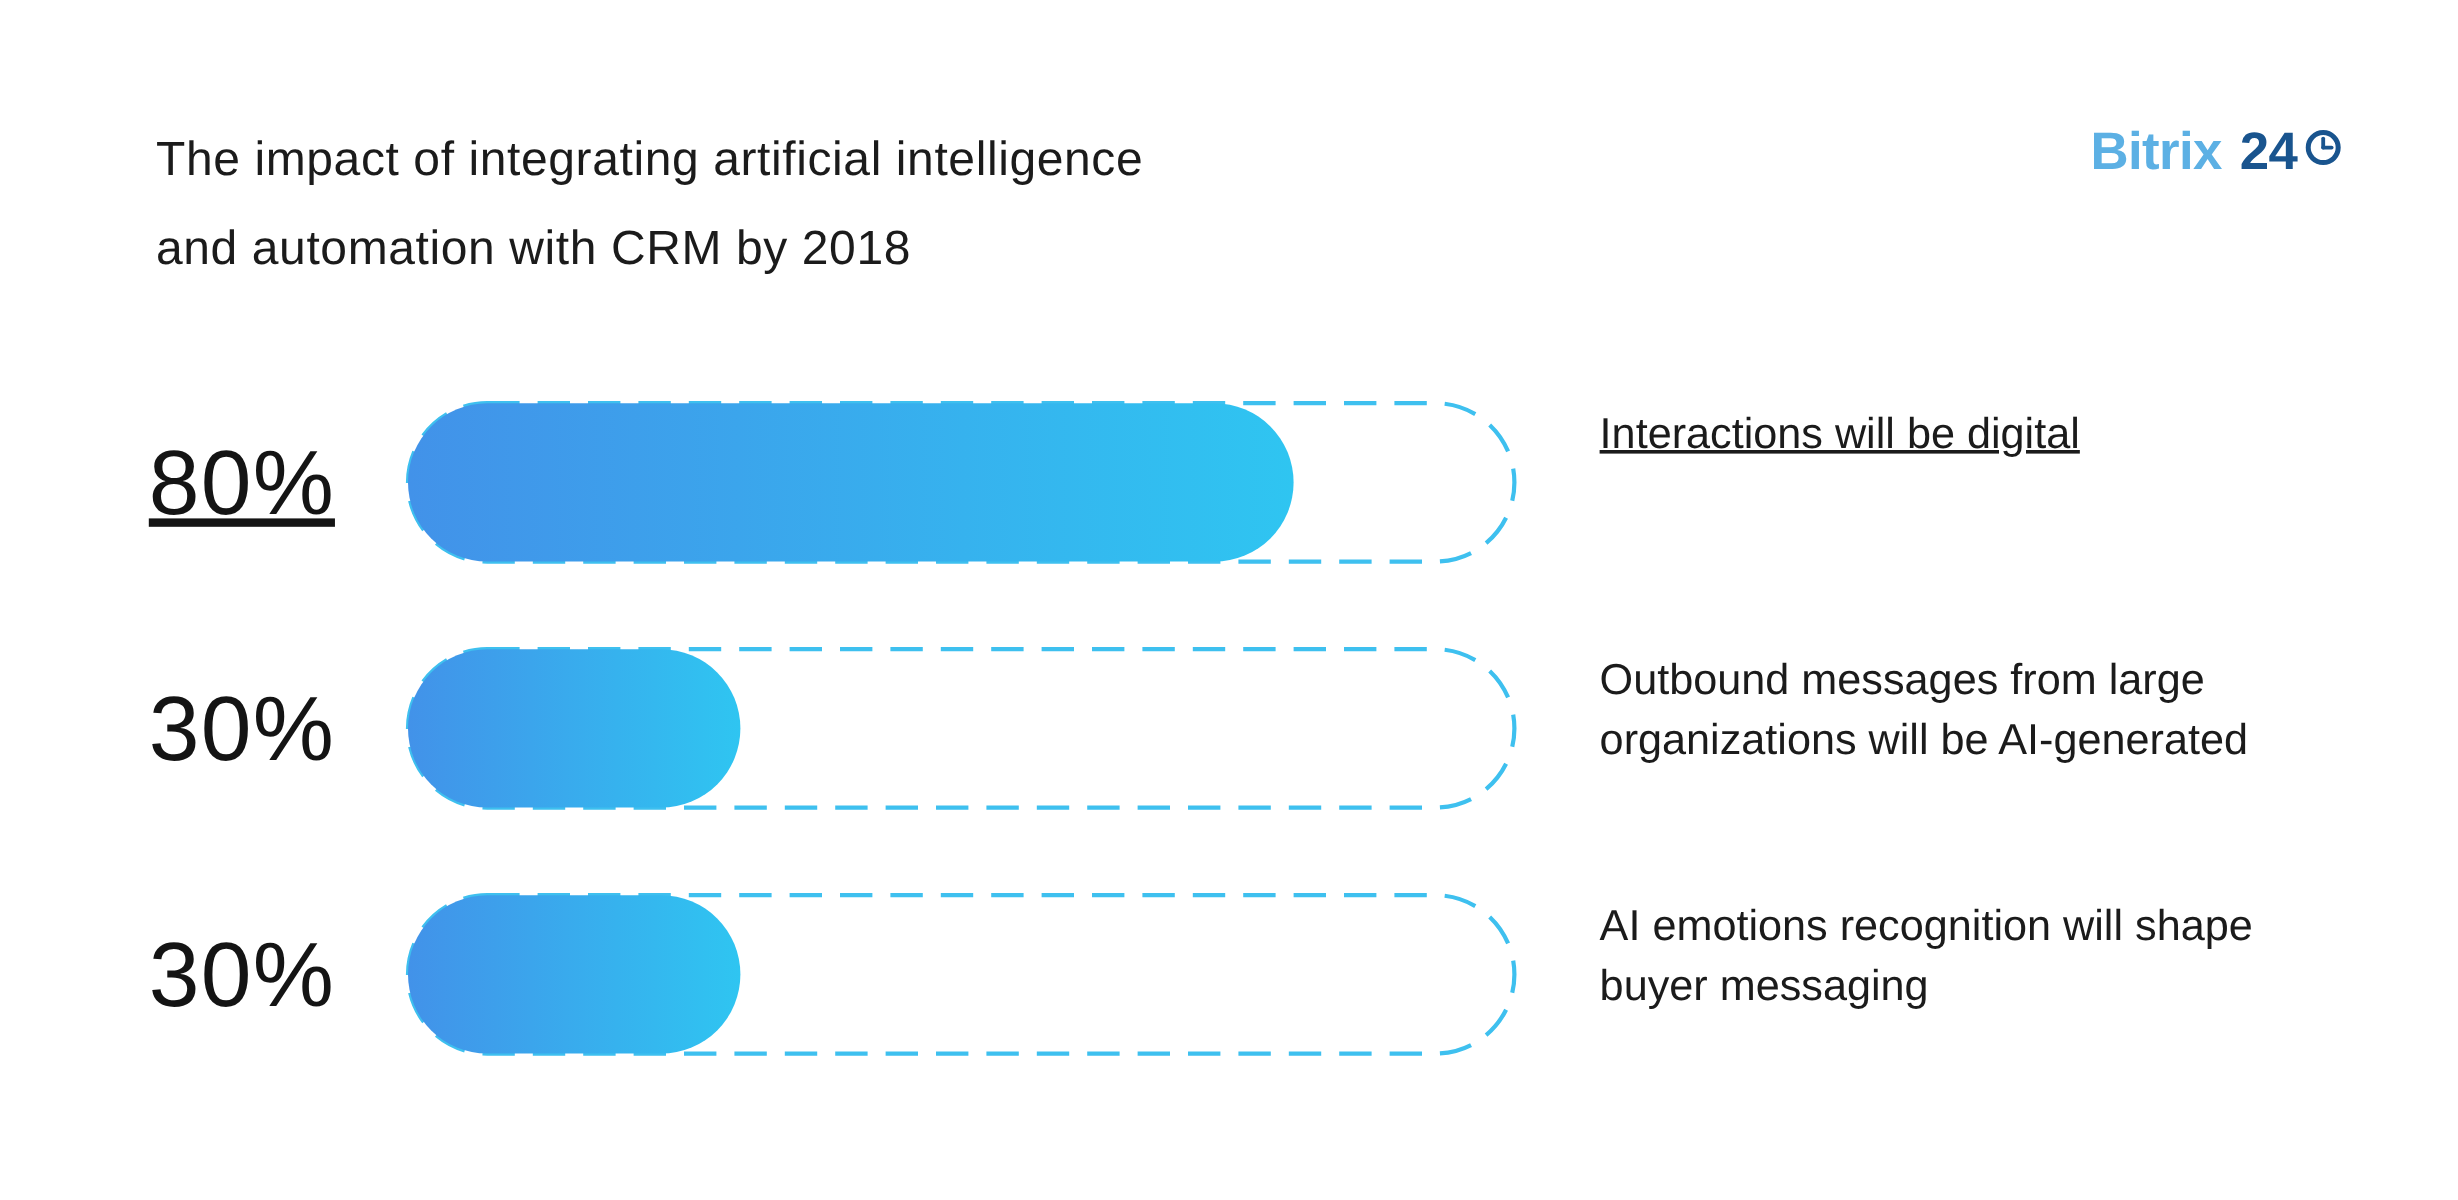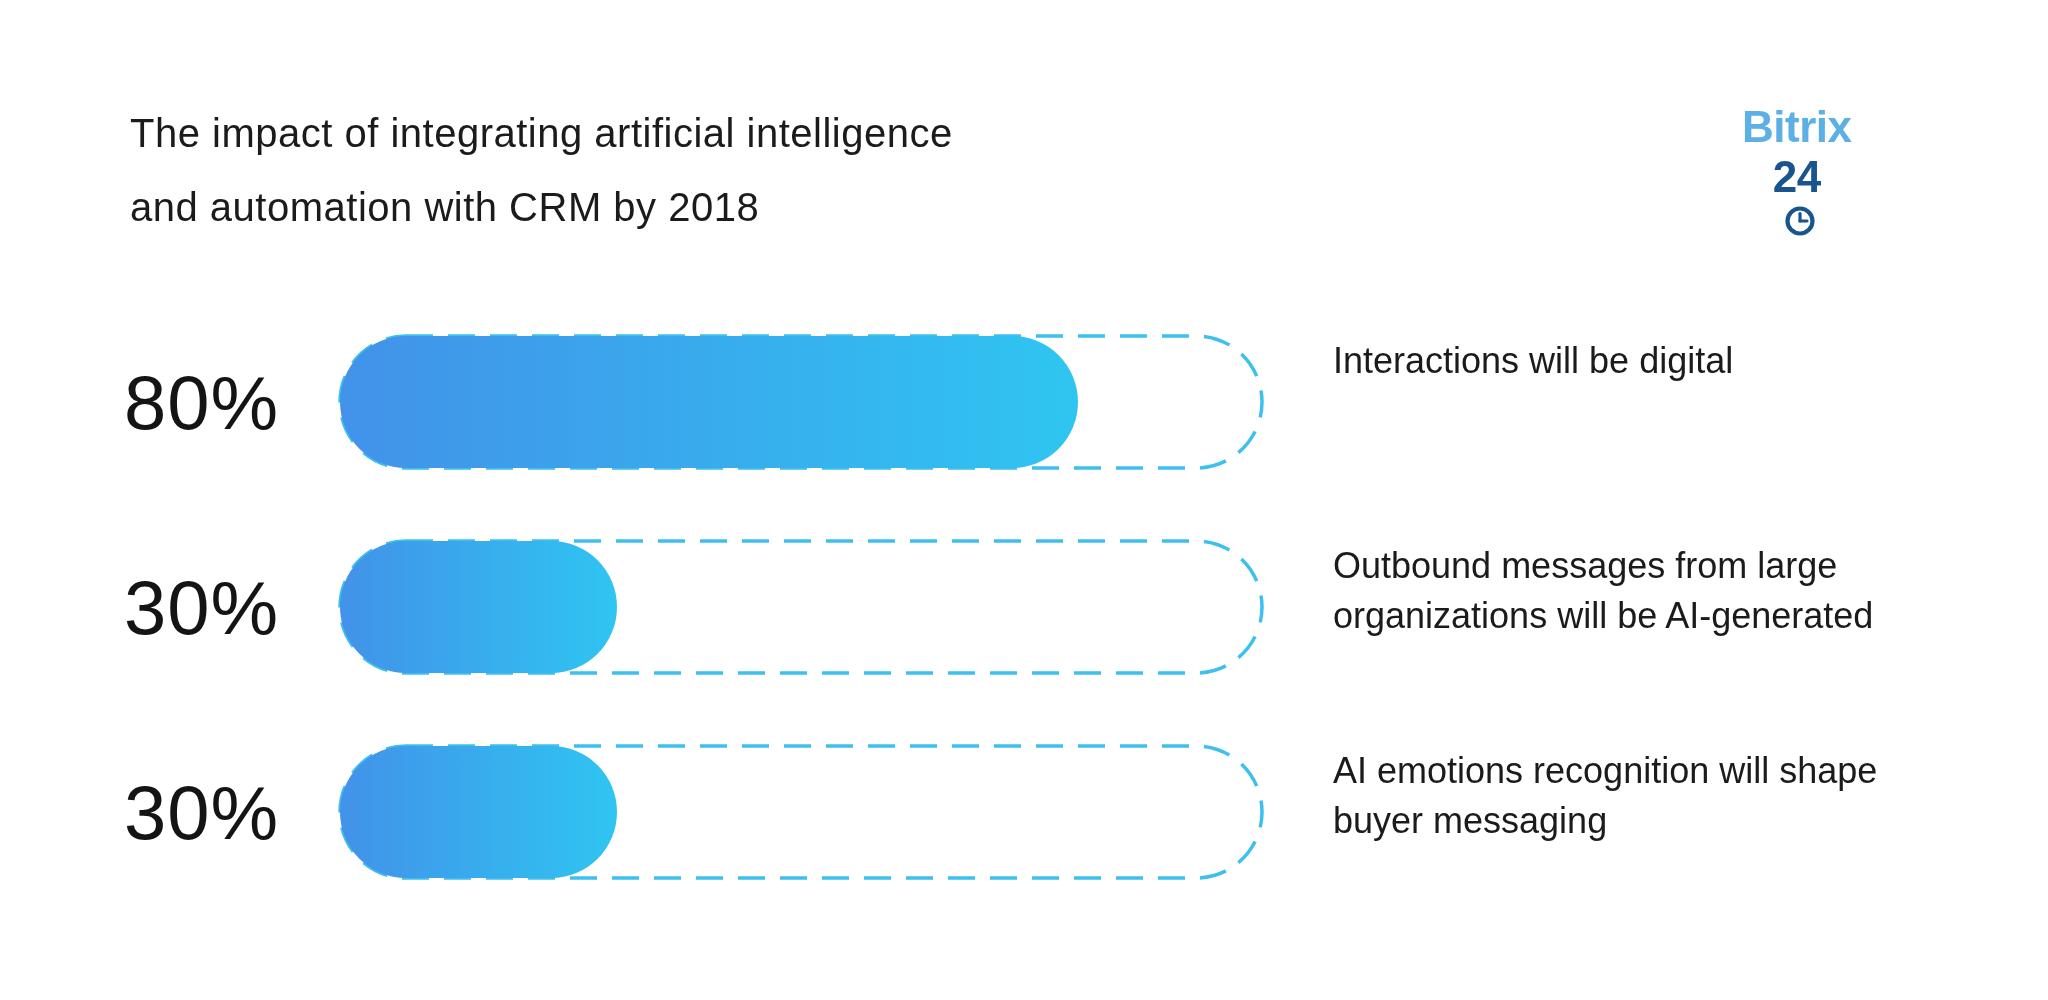--- a/index.html
+++ b/index.html
@@ -25,24 +25,23 @@
   }
   .logo {
     position: absolute;
     left: 1742px;
     top: 102px;
     display: flex;
     align-items: center;
     font-weight: 700;
     font-size: 44px;
     letter-spacing: -0.5px;
-    flex-direction: column;
   }
   .logo .part1 { color: #5cb0e4; }
-  .logo .part2 { color: #19548e; }
+  .logo .part2 { color: #19548e; margin-left: 15px; }
   .logo .clock { margin-left: 7px; margin-top: -6px; }
 
   
   .pct {
     position: absolute;
     left: 124px;
     width: 200px;
     height: 132px;
     display: flex;
     align-items: center;
@@ -76,21 +75,21 @@
     width: 600px;
     height: 132px;
     display: flex;
     align-items: flex-start;
     font-size: 36px;
     line-height: 50px;
     color: #1b1b1b;
   }
   .cat span { max-width: 580px; display: inline-block; }
 
-  .r1 { top: 336px; }
+  .r1 { top: 336px; text-decoration: underline; }
   .r2 { top: 541px; }
   .r3 { top: 746px; }
 </style>
 </head>
 <body>
 
 <div id="canvas">
 
   <div class="title">
     <div>The impact of integrating artificial intelligence</div>

